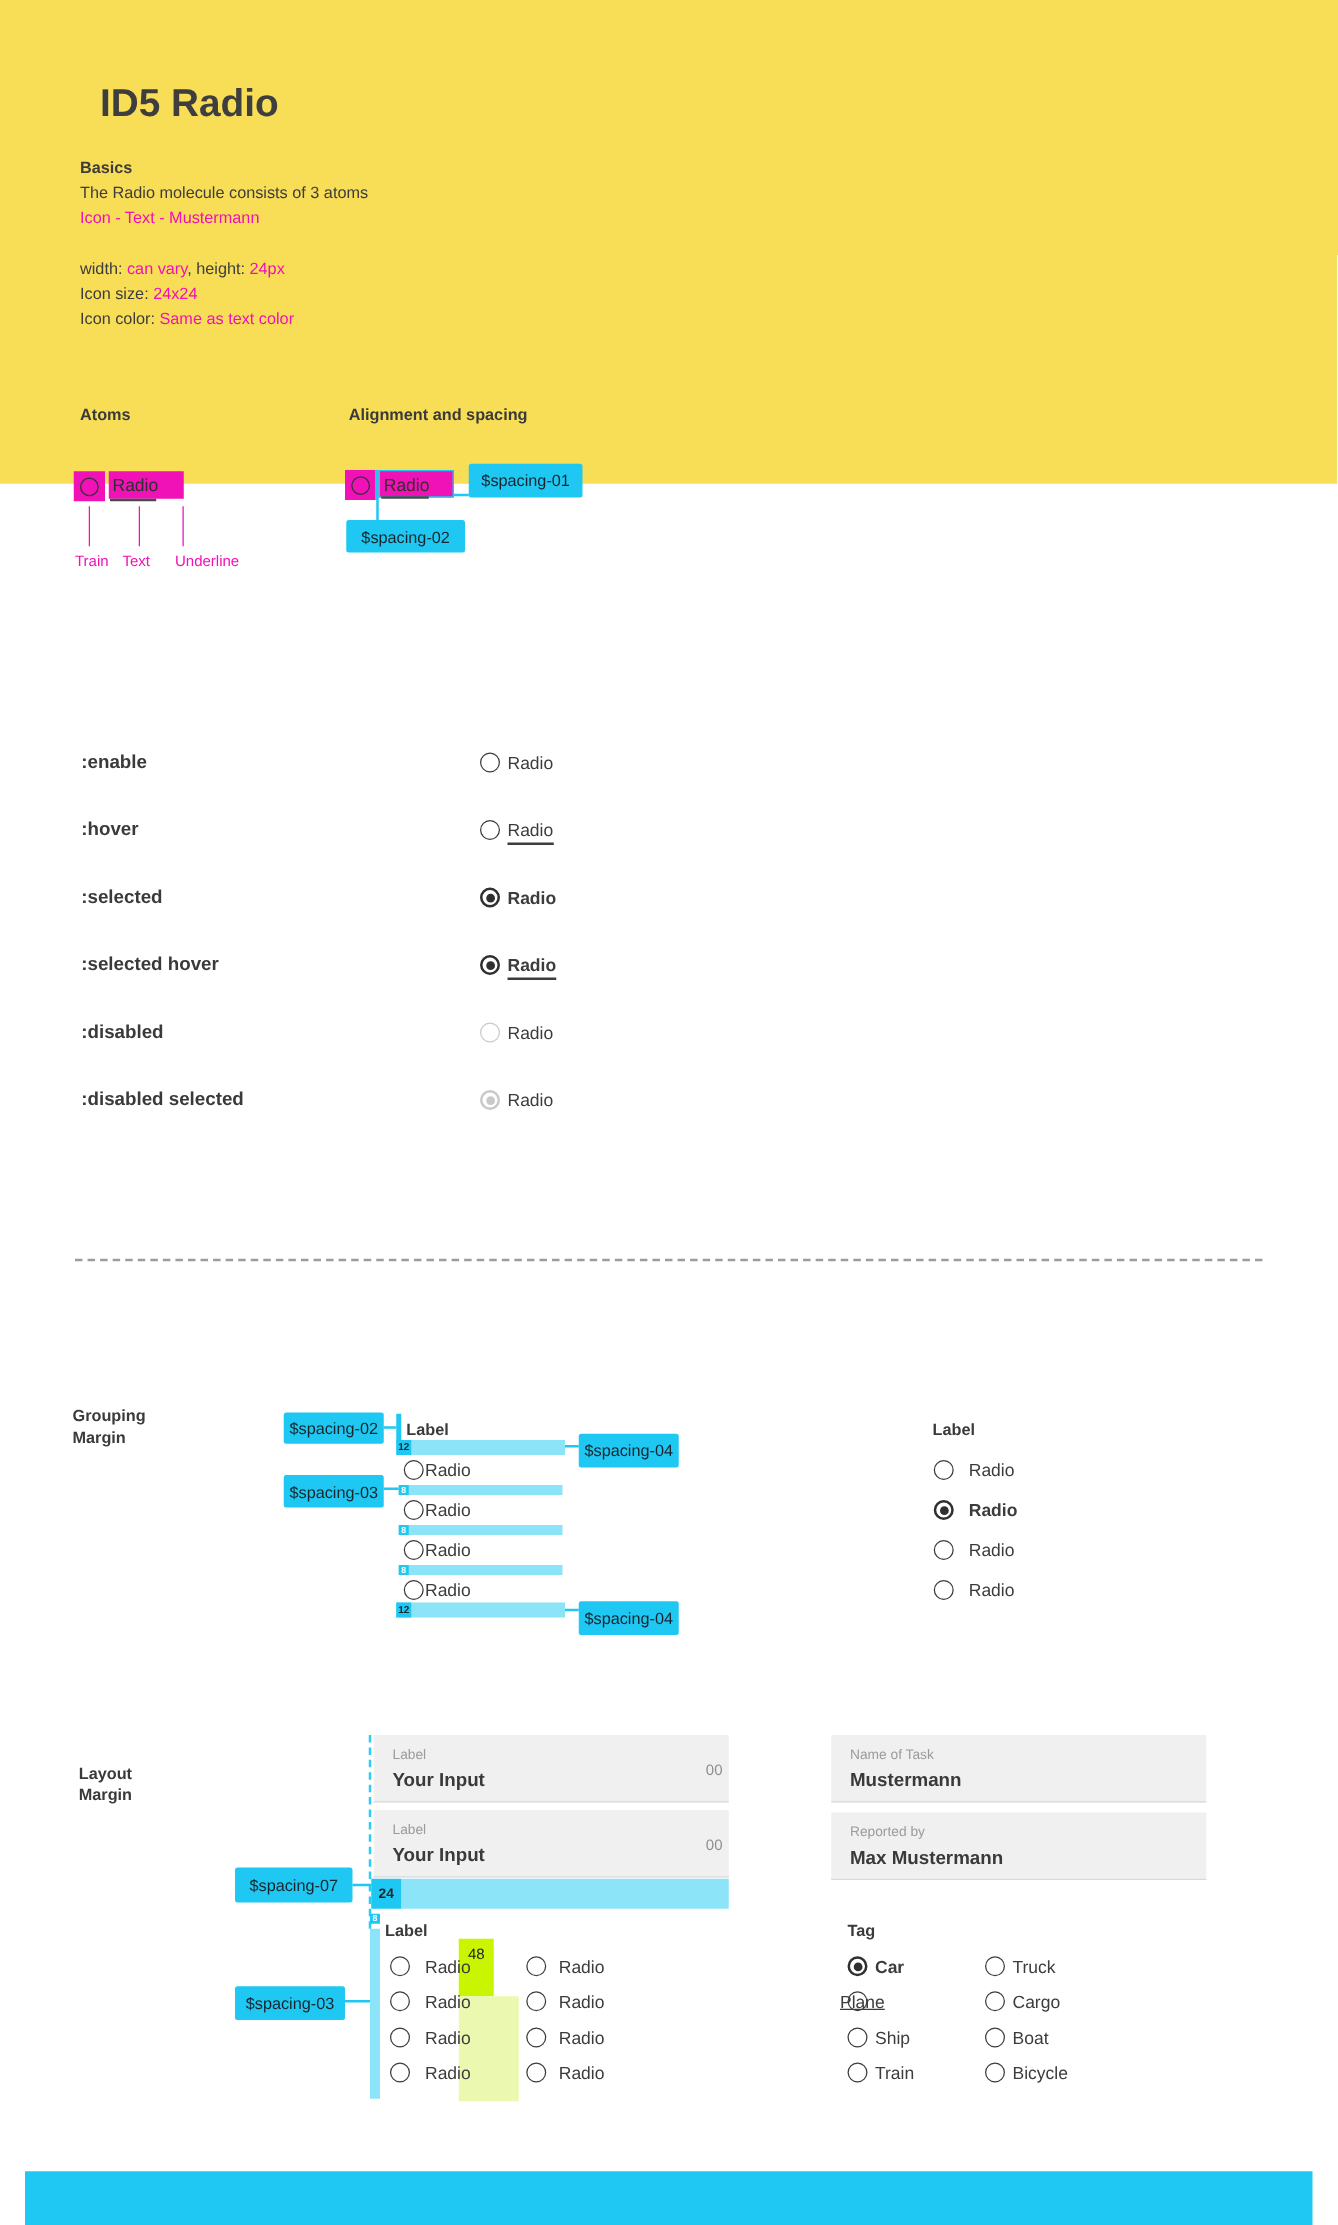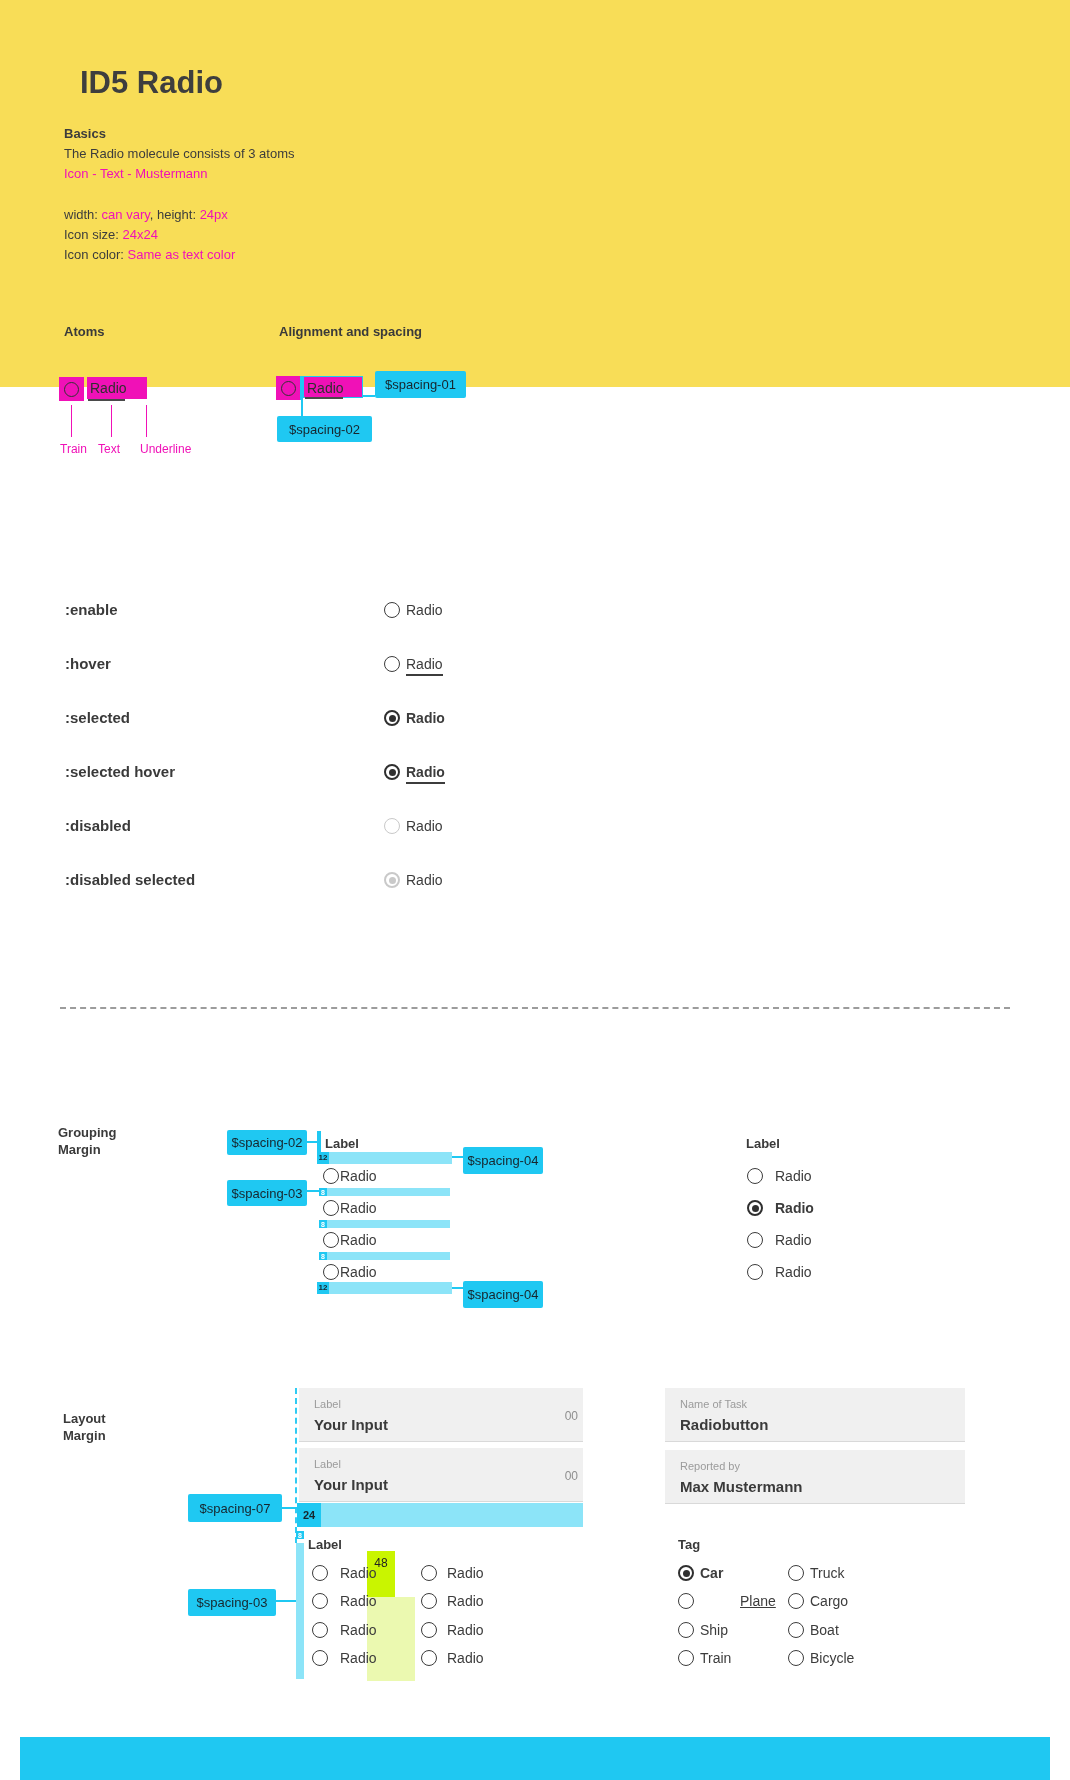--- a/index.html
+++ b/index.html
@@ -246,37 +246,37 @@
   </div>
   <div class="row" style="top:1647px;">
     <span class="ring" style="left:312px;top:3px;"></span>
     <span class="rtext" style="left:340px;">Radio</span>
     <span class="ring" style="left:421px;top:3px;"></span>
     <span class="rtext" style="left:447px;">Radio</span>
   </div>
 
   <div class="field" style="left:665px;top:1388px;width:300px;height:54px;">
     <div class="flabel">Name of Task</div>
-    <div class="fvalue">Radiobutton</div>
+    <div class="fvalue">Mustermann</div>
   </div>
   <div class="field" style="left:665px;top:1450px;width:300px;height:54px;">
     <div class="flabel">Reported by</div>
     <div class="fvalue">Max Mustermann</div>
   </div>
 
   <div class="abs h13" style="left:678px;top:1536px;">Tag</div>
   <div class="row" style="top:1562px;">
     <span class="ring sel" style="left:678px;top:3px;"></span>
     <span class="rtext b" style="left:700px;">Car</span>
     <span class="ring" style="left:788px;top:3px;"></span>
     <span class="rtext" style="left:810px;">Truck</span>
   </div>
   <div class="row" style="top:1590px;">
     <span class="ring" style="left:678px;top:3px;"></span>
-    <span class="rtext" style="left:740px;text-decoration:underline;">Plane</span>
+    <span class="rtext" style="left:672px;text-decoration:underline;">Plane</span>
     <span class="ring" style="left:788px;top:3px;"></span>
     <span class="rtext" style="left:810px;">Cargo</span>
   </div>
   <div class="row" style="top:1619px;">
     <span class="ring" style="left:678px;top:3px;"></span>
     <span class="rtext" style="left:700px;">Ship</span>
     <span class="ring" style="left:788px;top:3px;"></span>
     <span class="rtext" style="left:810px;">Boat</span>
   </div>
   <div class="row" style="top:1647px;">

